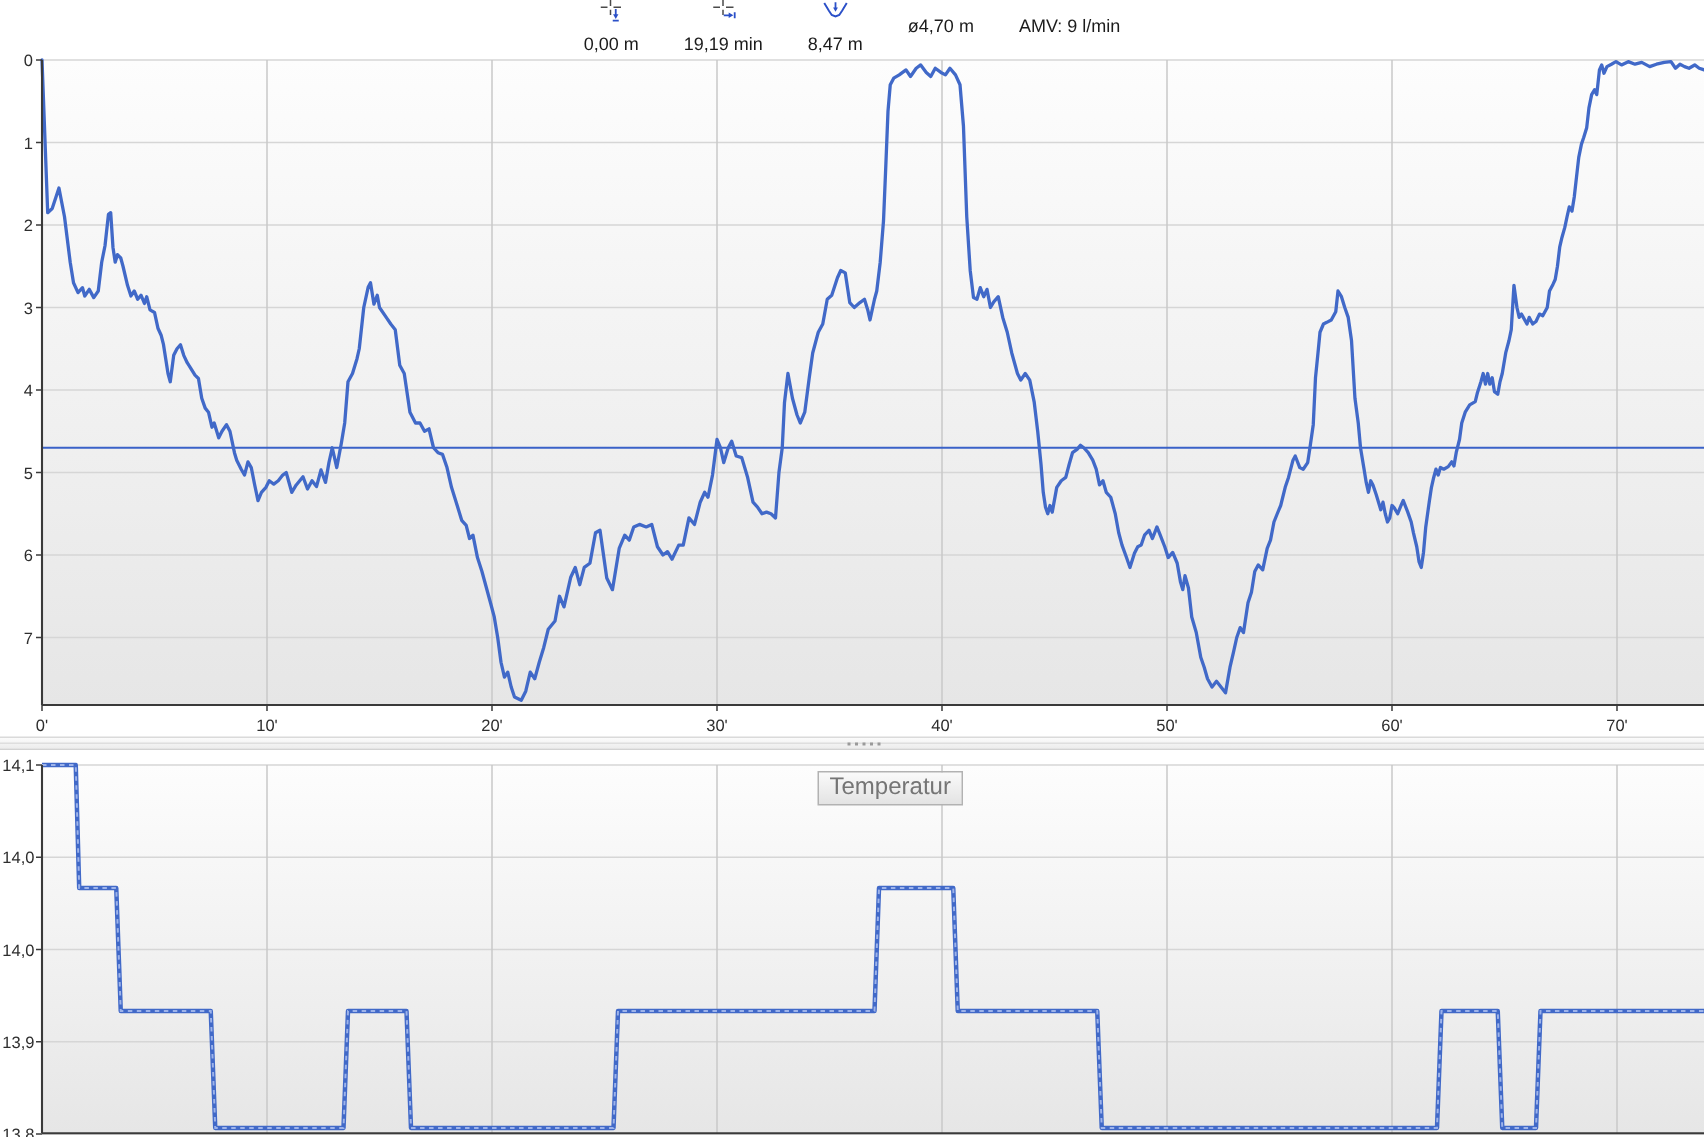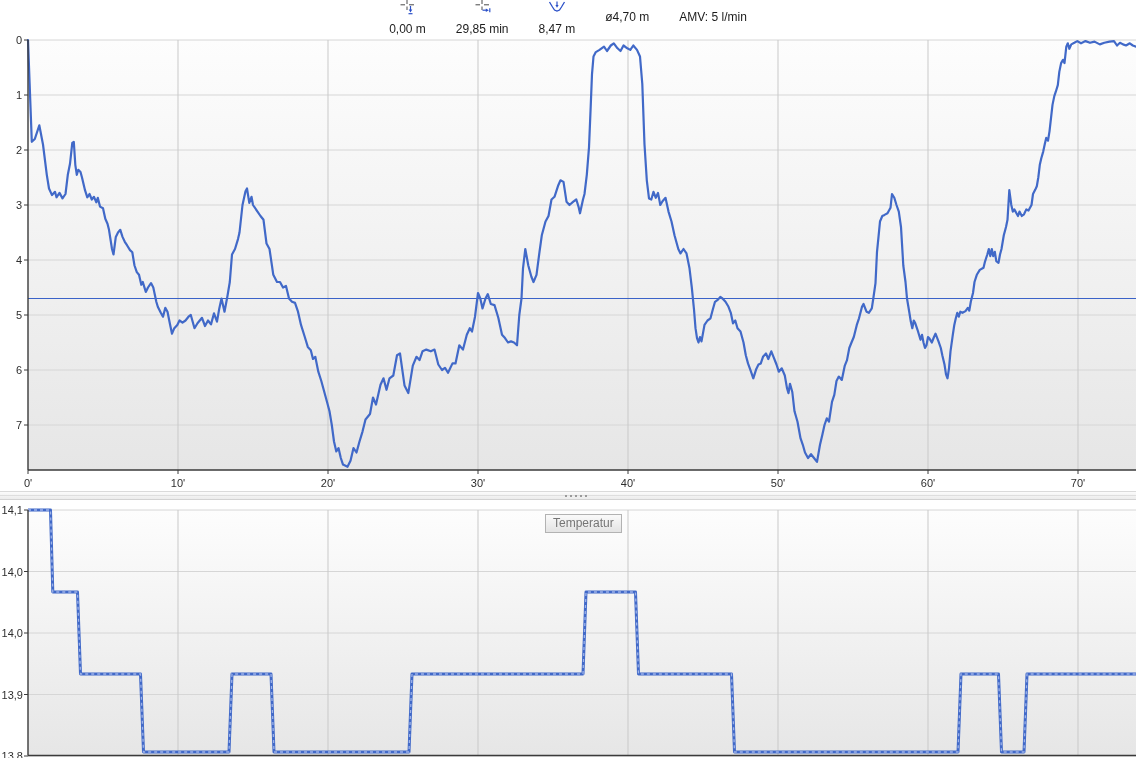--- a/index.html
+++ b/index.html
@@ -21,21 +21,21 @@
     background:linear-gradient(#fbfbfb,#ececec);
     border-top:1px solid #dadada;border-bottom:1px solid #d2d2d2;box-sizing:border-box;
   }
   .splitter-line{position:absolute;left:0;top:3px;width:1136px;height:1px;background:#dedede;}
   .splitter-dots{
     position:absolute;left:565px;top:3px;width:2px;height:2px;background:#9a9a9a;
     box-shadow:5px 0 0 #9a9a9a,10px 0 0 #9a9a9a,15px 0 0 #9a9a9a,20px 0 0 #9a9a9a;
   }
   .tooltip{
     position:absolute;left:545px;top:514px;
-    padding:1px 7px 2px 7px;font-size:12px;color:#757575;
+    padding:1px 7px 2px 7px;font-size:16px;color:#757575;
     background:linear-gradient(#fafafa,#e3e3e3);
     border:1px solid #b2b2b2;
   }
 </style>
 </head>
 <body>
 
 <div class="header">
   <span class="stat">
     <span>
@@ -51,40 +51,40 @@
 
   <span class="stat">
     <span>
       <svg width="17" height="17" viewBox="0 0 17 17">
         <path d="M8 1.5 V6 M8 8.5 V12 M1.5 6.8 H6 M10 6.8 H15" stroke="#4a4a4a" stroke-width="1" fill="none"></path>
         <path d="M8.5 12.2 H12.5" stroke="#2b50c8" stroke-width="1.2" fill="none"></path>
         <path d="M11.8 10.4 L14.9 12.2 L11.8 14 Z" fill="#2b50c8"></path>
         <path d="M15.8 10.2 V14.2" stroke="#2b50c8" stroke-width="1.2"></path>
       </svg>
     </span>
-    <span>29,85 min</span>
+    <span>19,19 min</span>
   </span>
 
   <span class="stat">
     <span>
       <svg width="18" height="17" viewBox="0 0 18 17">
         <path d="M1.5 4 L4.5 9 L6.5 12 L9 13 L11.5 12 L13.5 9 L16.5 4" stroke="#2b50c8" stroke-width="1.3" fill="none"></path>
         <path d="M9 3.5 V7.5" stroke="#2b50c8" stroke-width="1.2"></path>
         <path d="M7.4 7 L9 9.8 L10.6 7 Z" fill="#2b50c8"></path>
       </svg>
     </span>
     <span>8,47 m</span>
   </span>
 
   <span class="stat">
     <span>ø4,70 m</span>
   </span>
 
   <span class="stat">
-    <span>AMV: 5 l/min</span>
+    <span>AMV: 9 l/min</span>
   </span>
 </div>
 
 <svg id="depth-chart" viewBox="0 0 1136 492">
     <defs>
       <linearGradient id="bg1" x1="0" y1="0" x2="0" y2="1">
         <stop offset="0%" stop-color="#fdfdfd"></stop>
         <stop offset="100%" stop-color="#e6e6e6"></stop>
       </linearGradient>
     </defs>

